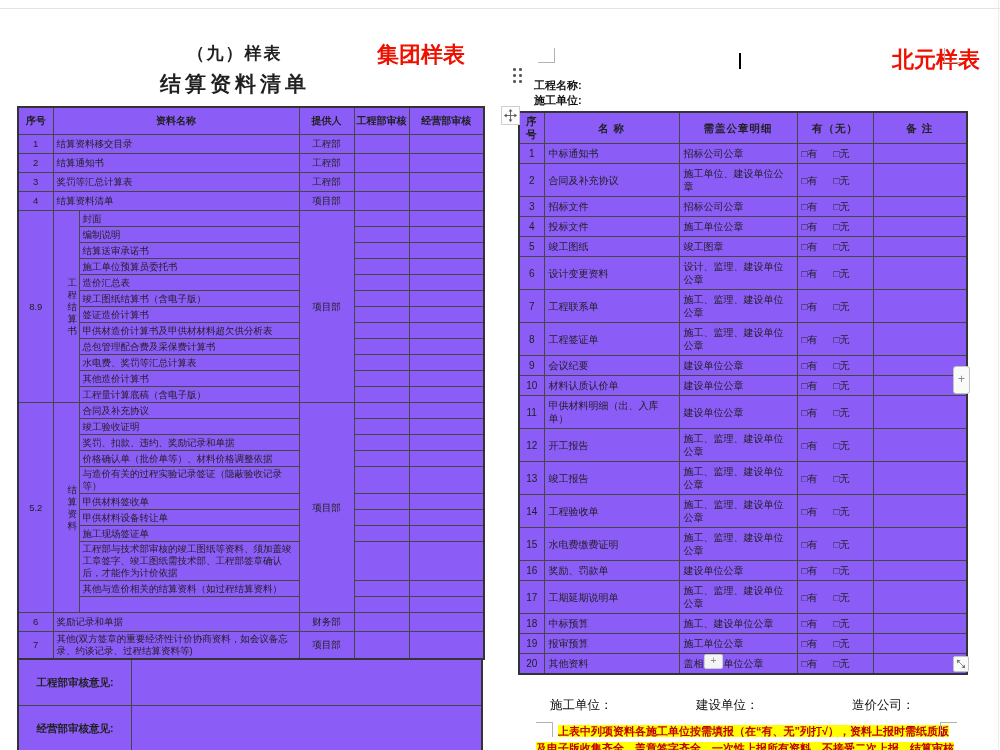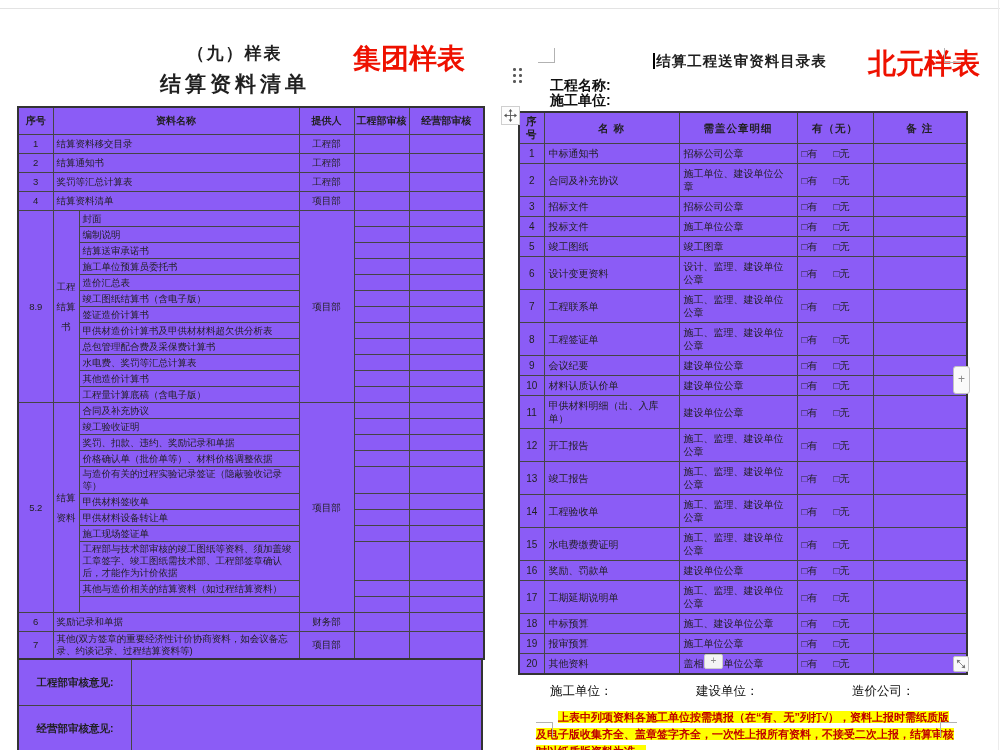--- a/index.html
+++ b/index.html
@@ -13,49 +13,49 @@
 
   
   table.doc{border-collapse:collapse;table-layout:fixed;background:#8b5cf6;}
   table.doc td,table.doc th{border:1px solid #454545;overflow:hidden;word-break:break-all;vertical-align:middle;}
   table.doc{border:2px solid #333;}
 
   
   #left-doc{position:absolute;left:15px;top:42px;width:470px;}
   #left-head{position:relative;text-align:center;width:440px;}
   #left-heading{font-family:"DejaVu Serif","Liberation Serif",serif;font-weight:bold;font-size:17px;letter-spacing:2px;}
-  .red-label{color:#ee1100;font-weight:bold;font-size:28px;white-space:nowrap;}
+  .red-label{color:#ee1100;font-weight:bold;font-size:22px;white-space:nowrap;}
   #left-red{position:absolute;right:-10px;top:-2px;}
   #left-title{font-family:"DejaVu Serif","Liberation Serif",serif;font-weight:bold;font-size:21px;letter-spacing:4px;text-align:center;width:440px;margin-top:5px;margin-bottom:8px;}
   #left-table{width:466px;font-size:9.5px;line-height:12px;margin-left:2px;}
   #left-table th{font-weight:bold;font-size:10px;height:22px;padding:2px;}
   #left-table td{padding:1px 3px;}
   #left-table td.num{text-align:center;}
   #left-table tr.r-main td{height:16px;}
   #left-table tr.r-item td{height:13px;}
-  #left-table td.vlabel{text-align:center;padding:1px 2px;line-height:20px;}
+  #left-table td.vlabel{padding:1px 14px;line-height:12px;}
   #left-table td.prov{text-align:center;}
   #opinion-table{width:466px;margin-left:2px;margin-top:-2px;font-size:10.5px;}
   #opinion-table td.op-label{width:110px;font-weight:bold;text-align:center;}
   #opinion-table td{height:43px;}
 
   
   #right-doc{position:absolute;left:514px;top:52px;width:460px;}
   #right-titleblock{position:relative;width:452px;text-align:center;height:26px;}
   #right-title{font-weight:bold;font-size:14.5px;letter-spacing:1px;display:inline-block;}
   .caret{display:inline-block;width:2px;height:16px;background:#000;vertical-align:-3px;margin-right:1px;}
   #right-red{position:absolute;right:-14px;top:-7px;}
-  .meta-label{font-weight:600;font-size:14px;line-height:15px;margin-left:36px;color:#111;}
+  .meta-label{font-weight:600;font-size:11px;line-height:15px;margin-left:20px;color:#111;}
   #right-table{width:448px;font-size:10px;line-height:13px;margin-left:4px;margin-top:3px;}
   #right-table th{font-weight:bold;padding:2px;height:26px;font-size:10.5px;letter-spacing:1px;}
   #right-table td{padding:3px 4px;}
   #right-table td.num{text-align:center;padding:3px 1px;}
   .chk{display:inline-block;}
   .chk + .chk{margin-left:16px;}
-  #sign-row{position:relative;height:22px;margin-top:6px;font-size:12.5px;color:#111;}
+  #sign-row{position:relative;height:22px;margin-top:20px;font-size:12.5px;color:#111;}
   #sign-row .sig{position:absolute;top:2px;}
   #note-para{margin:6px 0 0 22px;width:420px;font-size:11px;line-height:17px;color:#c00000;font-weight:bold;text-indent:2em;}
   #note-para .hl{background:#ffff00;}
 
   
   .cropmark{position:absolute;width:16px;height:14px;border:0 solid #b2b2b2;}
   #crop-tl{left:538px;top:48px;border-right-width:1px;border-bottom-width:1px;}
   #crop-tr{left:944px;top:48px;border-left-width:1px;border-bottom-width:1px;}
   #crop-bl{left:536px;top:722px;border-right-width:1px;border-top-width:1px;}
   #crop-br{left:940px;top:722px;border-left-width:1px;border-top-width:1px;}
@@ -272,21 +272,21 @@
         <tr>
           <td class="op-label">经营部审核意见:</td>
           <td></td>
         </tr>
       </tbody>
   </table>
 </div>
 
 <div id="right-doc">
   <div id="right-titleblock">
-    <span class="caret"></span><span id="right-title">结算工程送审资料目录表</span>
+    <span class="caret"></span>
     <span id="right-red" class="red-label">北元样表</span>
   </div>
   <div class="meta-label">工程名称:</div>
   <div class="meta-label">施工单位:</div>
   <table id="right-table" class="doc">
     <colgroup>
       <col style="width:25px">
         <col style="width:135px">
         <col style="width:118px">
       <col style="width:76px">

